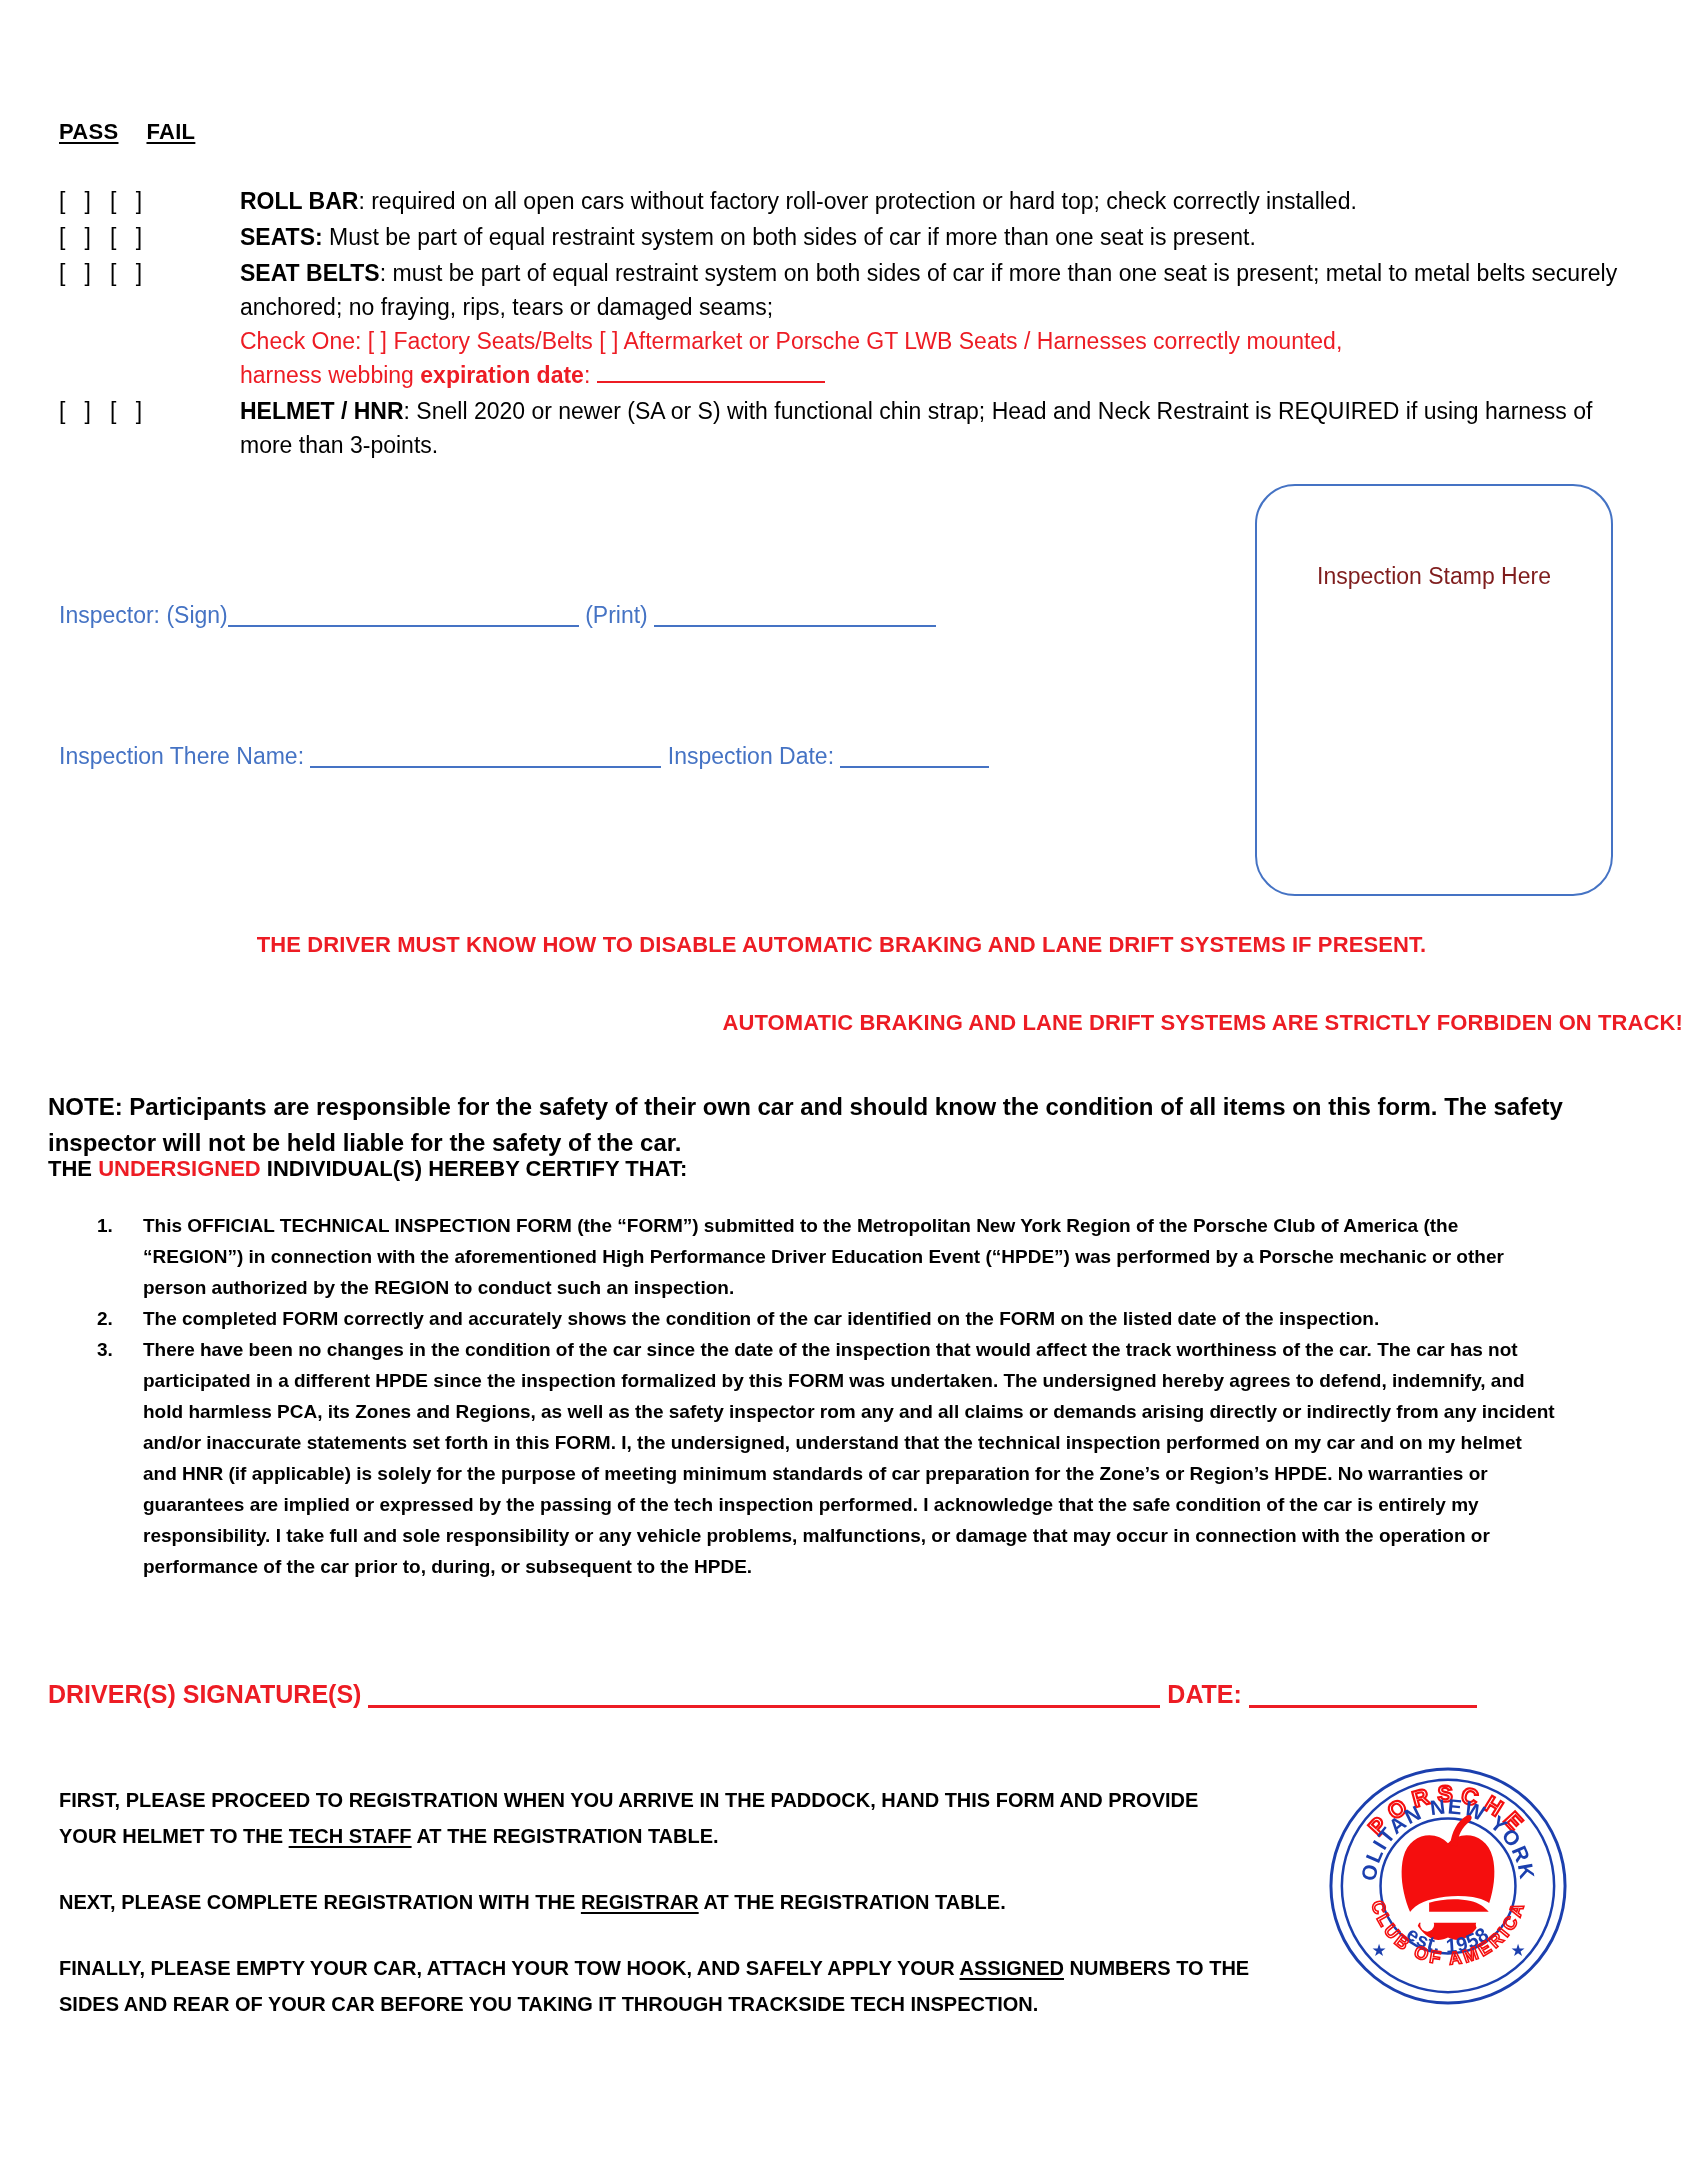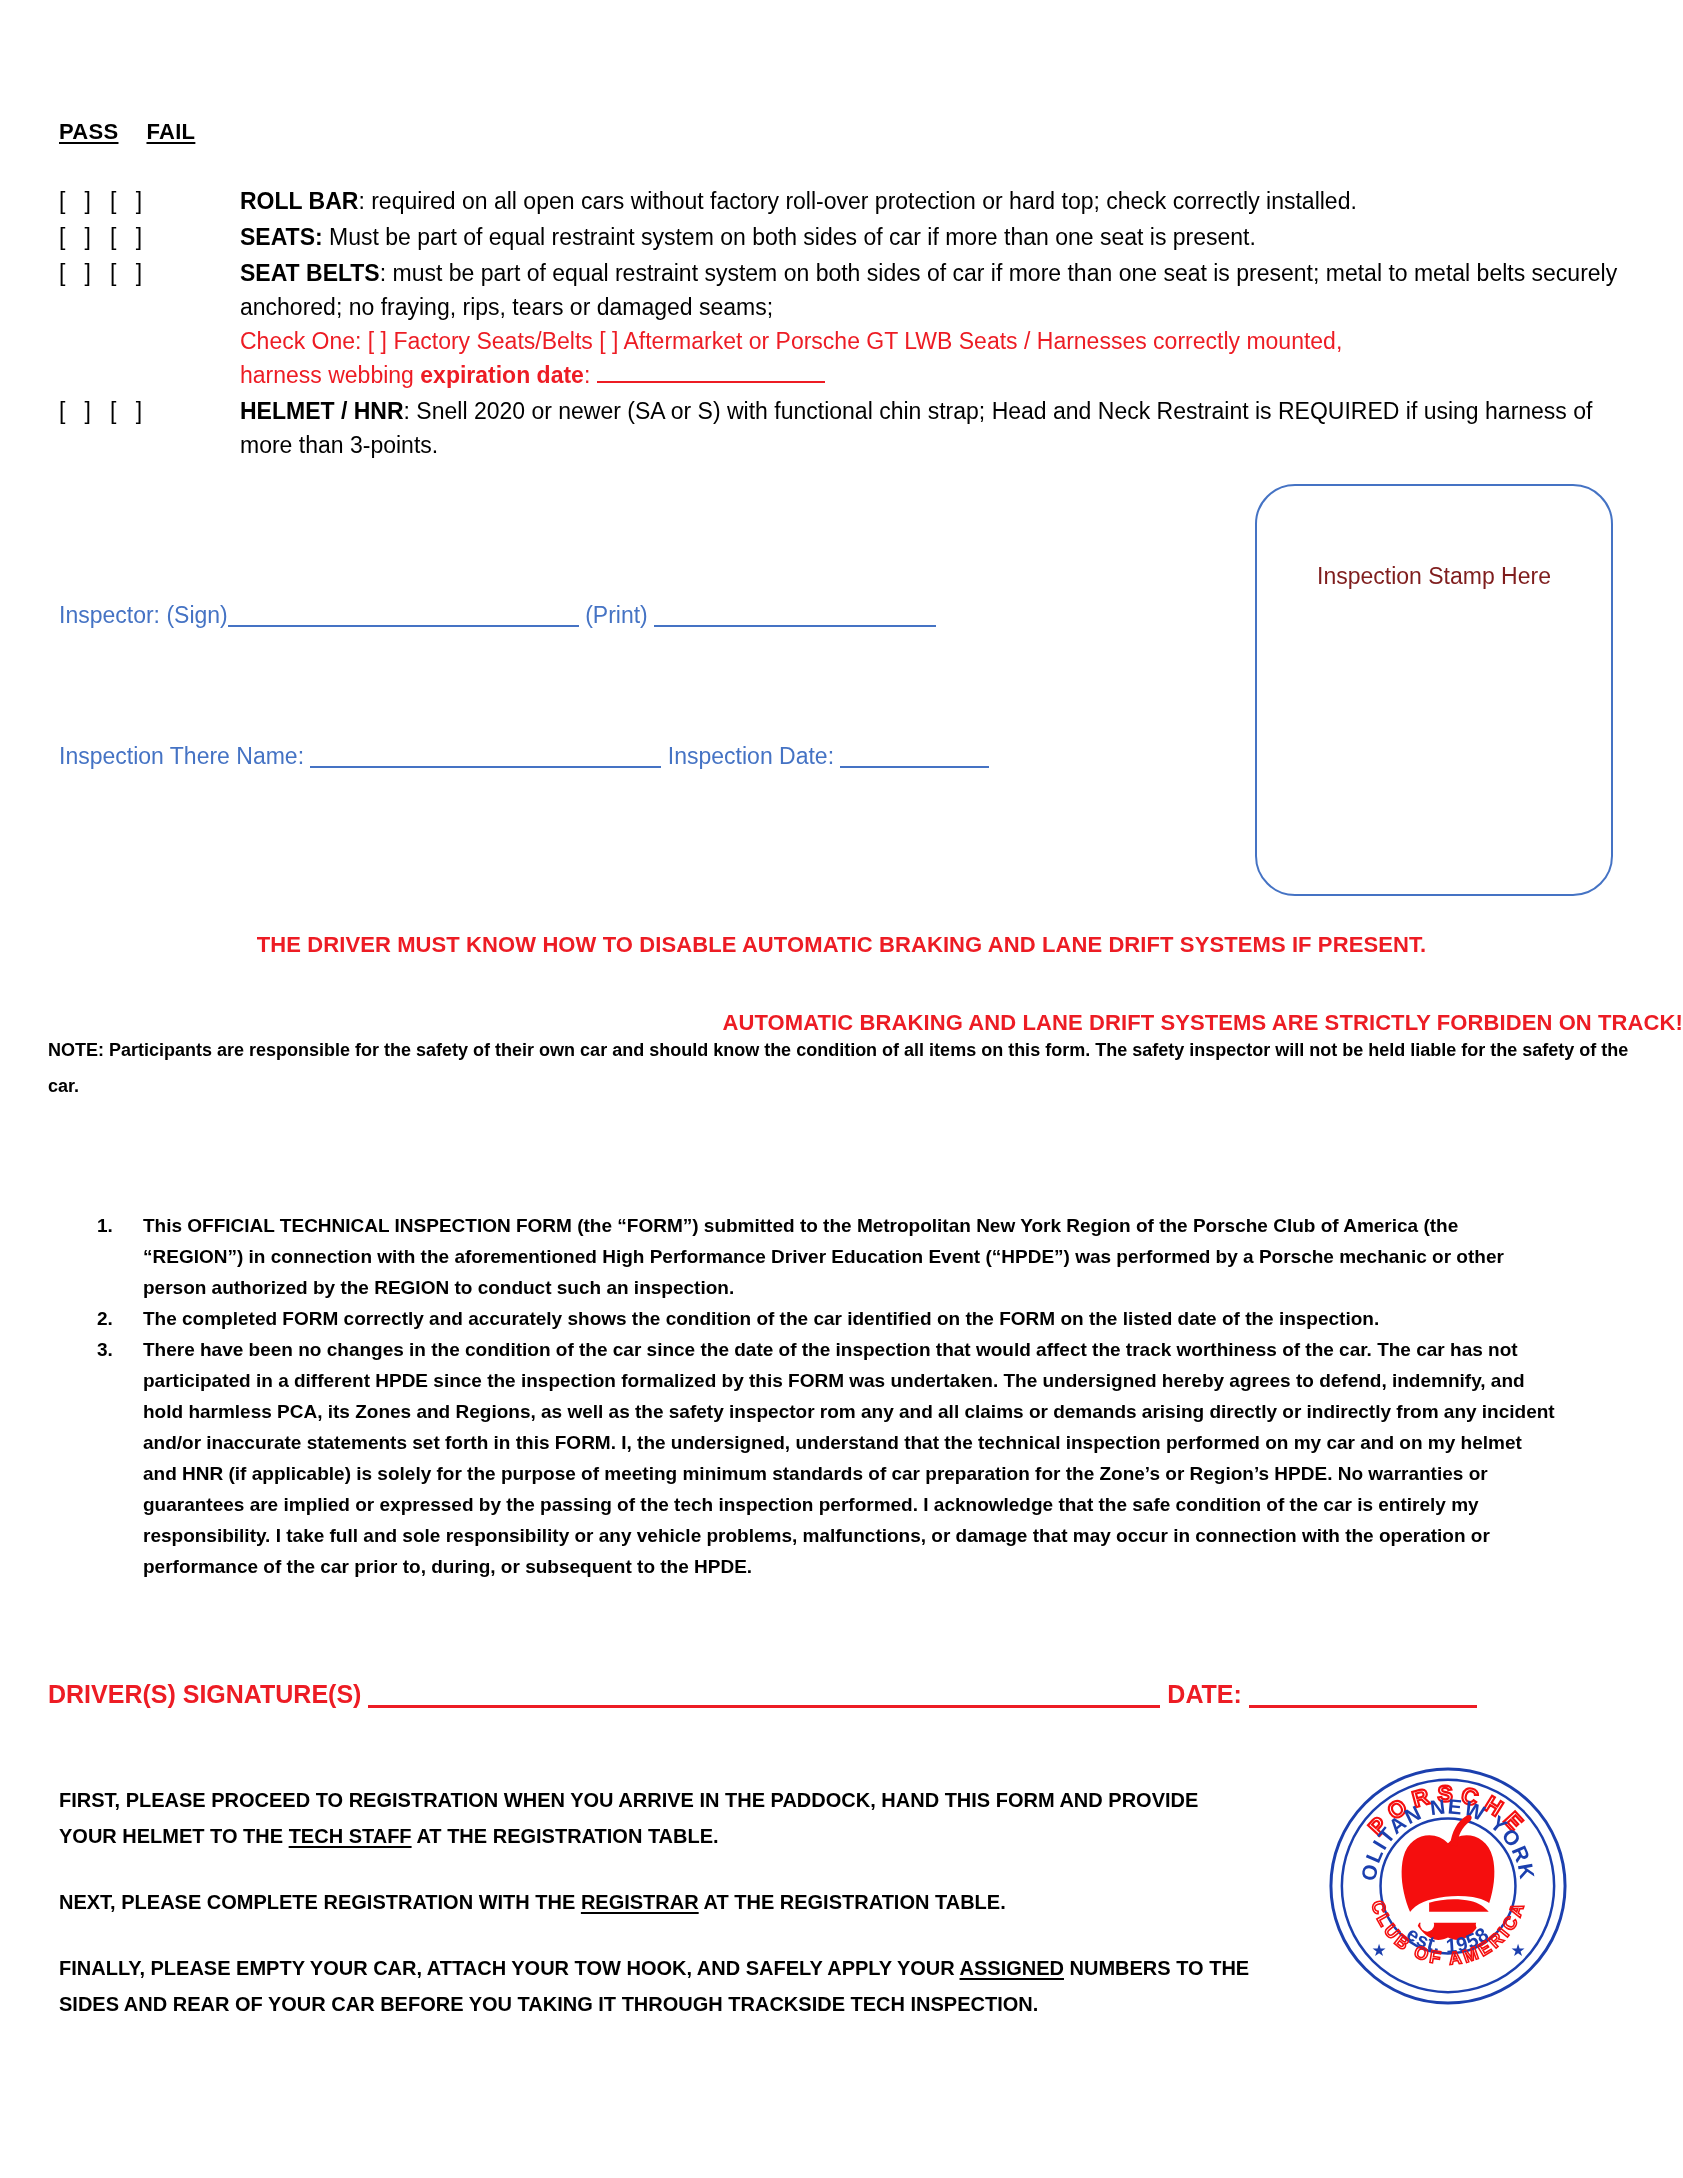--- a/index.html
+++ b/index.html
@@ -138,23 +138,23 @@
     font-size: 22px;
     font-weight: bold;
     color: #ED1C24;
     letter-spacing: 0.1px;
   }
 
   
   .note {
     position: absolute;
     left: 48px;
-    top: 1032px;
+    top: 1089px;
     width: 1594px;
-    font-size: 18px;
+    font-size: 24px;
     font-weight: bold;
     line-height: 36px;
   }
 
   
   .certify-head {
     position: absolute;
     left: 48px;
     top: 1156px;
     font-size: 22px;
@@ -277,20 +277,21 @@
 
   <div class="stamp-box">
     <div class="stamp-label">Inspection Stamp Here</div>
   </div>
 
   <div class="warn1">THE DRIVER MUST KNOW HOW TO DISABLE AUTOMATIC BRAKING AND LANE DRIFT SYSTEMS IF PRESENT.</div>
   <div class="warn2">AUTOMATIC BRAKING AND LANE DRIFT SYSTEMS ARE STRICTLY FORBIDEN ON TRACK!</div>
 
   <div class="note">NOTE: Participants are responsible for the safety of their own car and should know the condition of all items on this form. The safety inspector will not be held liable for the safety of the car.</div>
 
+  <div class="certify-head"><span>THE </span><span class="red">UNDERSIGNED</span><span> INDIVIDUAL(S) HEREBY CERTIFY THAT:</span></div>
 
   <div class="certify-list">
     <div class="cl-row">
       <div class="cl-num">1.</div>
       <div class="cl-txt">This OFFICIAL TECHNICAL INSPECTION FORM (the “FORM”) submitted to the Metropolitan New York Region of the Porsche Club of America (the “REGION”) in connection with the aforementioned High Performance Driver Education Event (“HPDE”) was performed by a Porsche mechanic or other person authorized by the REGION to conduct such an inspection.</div>
     </div>
     <div class="cl-row">
       <div class="cl-num">2.</div>
       <div class="cl-txt">The completed FORM correctly and accurately shows the condition of the car identified on the FORM on the listed date of the inspection.</div>
     </div>

